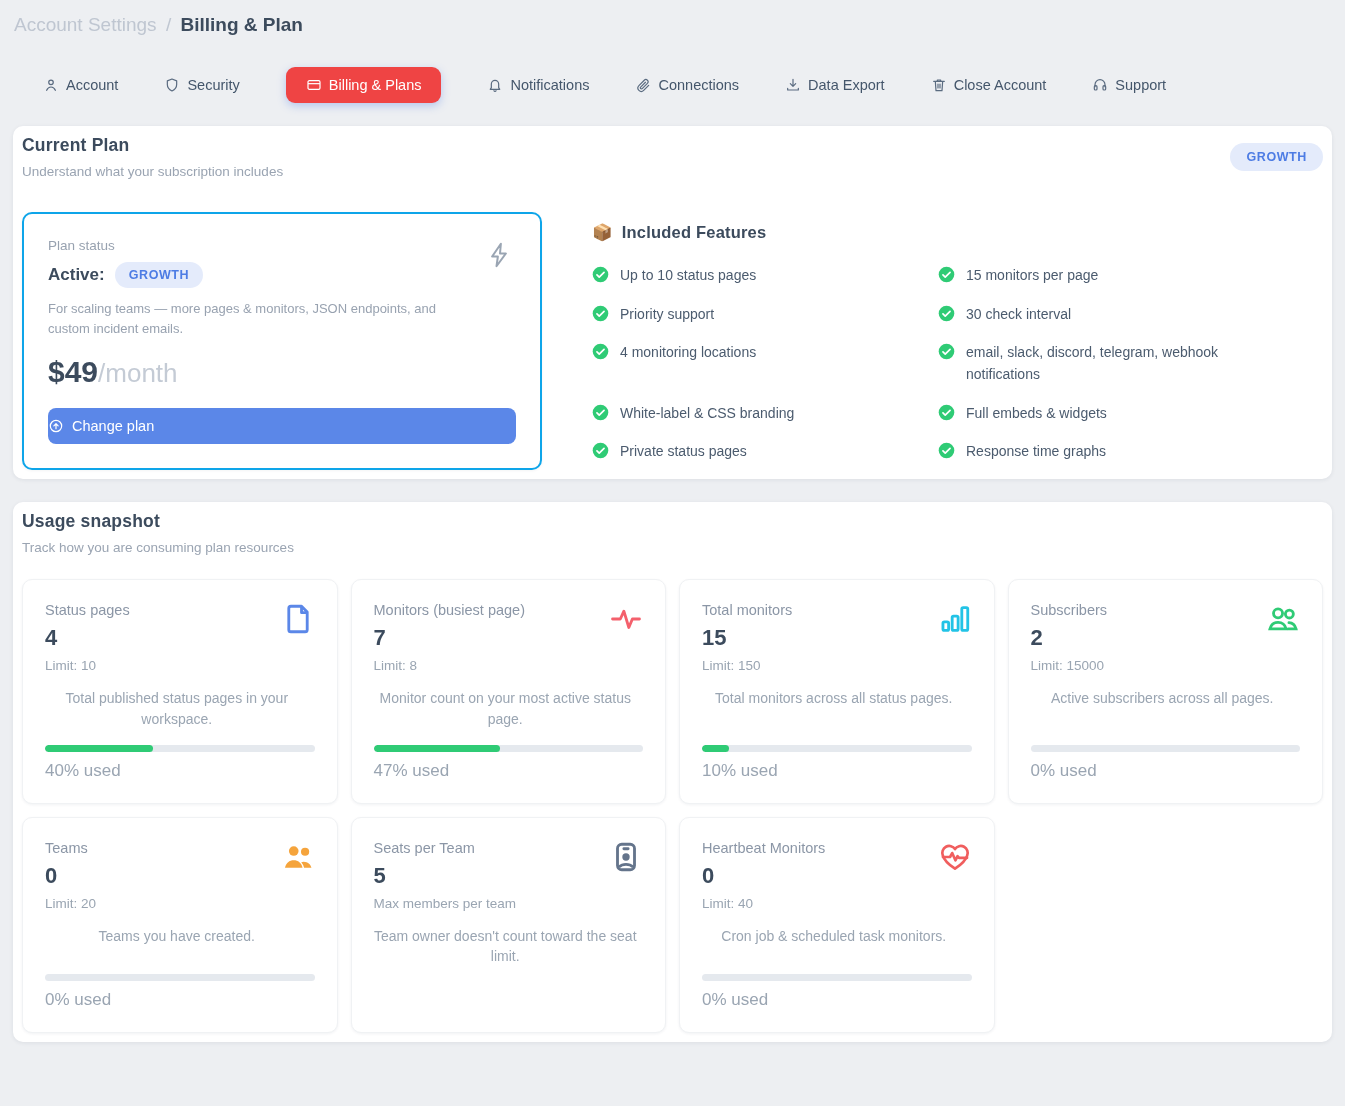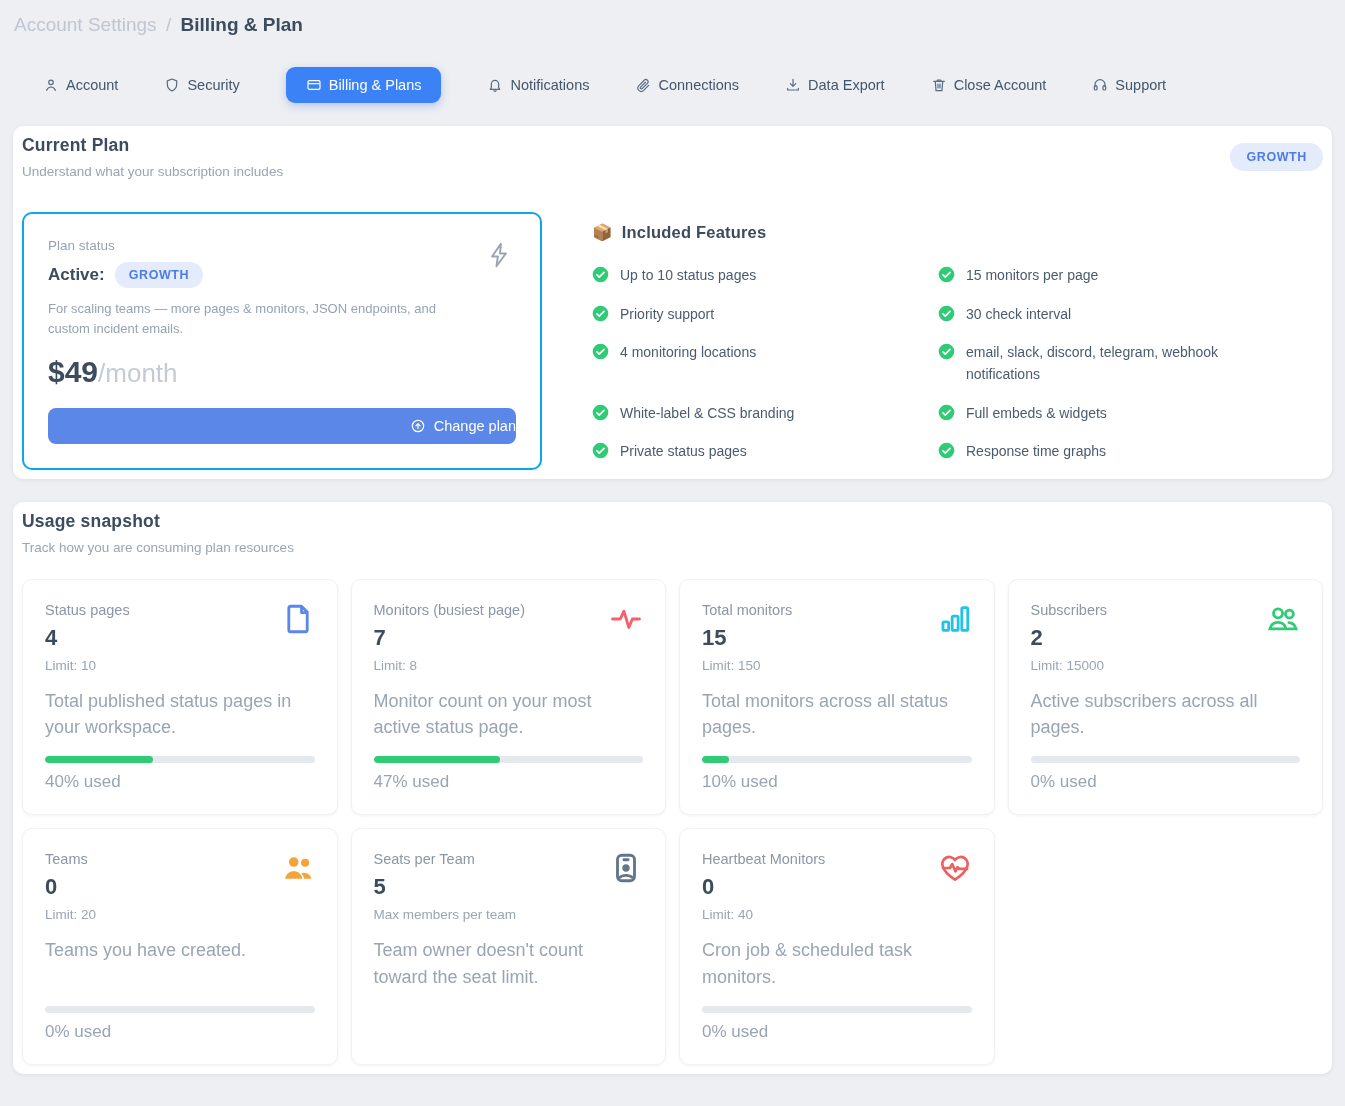--- a/index.html
+++ b/index.html
@@ -10,21 +10,21 @@
   .breadcrumb { padding:2px 1px 0 1px; font-size:19px; }
   .bc-root { color:#bfc6d1; font-weight:400; }
   .bc-sep  { color:#bfc6d1; font-weight:400; margin:0 4px; }
   .bc-cur  { color:#3c4b5d; font-weight:700; }
 
   
   .tabs { display:flex; align-items:center; gap:46px; margin:31px 0 0 30px; }
   .tab { display:flex; align-items:center; gap:7px; background:none; border:none; cursor:pointer;
          font-family:inherit; font-size:14.5px; color:#44566b; padding:0; white-space:nowrap; }
   .tab svg { width:16px; height:16px; stroke:#5a6b80; }
-  .tab.active { background:#3b82f6; color:#fff; border-radius:9px; padding:10px 20px;
+  .tab.active { background:#ef4444; color:#fff; border-radius:9px; padding:10px 20px;
                 box-shadow:0 3px 8px rgba(91,135,232,.38); }
   .tab.active svg { stroke:#fff; }
 
   
   .section { background:#fff; border-radius:10px; box-shadow:0 1px 4px rgba(24,39,60,.08);
              margin-top:23px; padding:9px; }
   .section-head { display:flex; align-items:center; justify-content:space-between; }
   .section-title { font-size:17.5px; font-weight:700; color:#3c4b5d; letter-spacing:.2px; }
   .section-sub { font-size:13.5px; color:#9aa4b2; margin-top:8px; }
   .plan-pill { background:#e4ebfb; color:#4d7ce4; font-size:12.5px; font-weight:600;
@@ -38,21 +38,21 @@
   .zap svg { width:30px; height:30px; }
   .ps-label { font-size:13.5px; color:#98a2b0; }
   .ps-active-row { display:flex; align-items:center; gap:10px; margin-top:9px; }
   .ps-active { font-size:17px; font-weight:700; color:#3c4b5d; }
   .ps-pill { background:#e4ebfb; color:#4d7ce4; font-size:12.5px; font-weight:600; letter-spacing:.6px;
              border-radius:999px; padding:6px 14px; }
   .ps-desc { font-size:13px; color:#98a2b0; line-height:1.55; margin-top:11px; max-width:410px; }
   .price { margin-top:16px; }
   .price .amount { font-size:30px; font-weight:700; color:#3c4b5d; }
   .price .period { font-size:26px; font-weight:400; color:#c4cbd5; }
-  .change-btn { display:flex; align-items:center; justify-content:flex-end; gap:8px; width:100%; height:36px;
+  .change-btn { display:flex; align-items:center; justify-content:flex-start; gap:8px; width:100%; height:36px;
                 margin-top:19px; background:#5b87e8; color:#fff; border:none; border-radius:8px;
                 font-family:inherit; font-size:14.5px; cursor:pointer; }
   .change-btn svg { width:16px; height:16px; stroke:#fff; }
 
   
   .features { flex:1; padding-top:11px; }
   .features-head { display:flex; align-items:center; gap:9px; font-size:16.5px; font-weight:700;
                    color:#3c4b5d; letter-spacing:.2px; }
   .features-grid { display:grid; grid-template-columns:346px 1fr; column-gap:0; row-gap:17px; margin-top:23px; }
   .feature { display:flex; align-items:flex-start; gap:11px; font-size:14px; color:#4b5b6e; line-height:1.55; }
@@ -63,21 +63,21 @@
   
   .usage-grid { display:grid; grid-template-columns:repeat(4,1fr); gap:13px; margin-top:24px; }
   .ucard { position:relative; background:#fff; border:1px solid #f0f2f4; border-radius:10px;
            box-shadow:0 1px 3px rgba(24,39,60,.06); padding:22px; display:flex; flex-direction:column;
            min-height:216px; }
   .ucard .uicon { position:absolute; top:22px; right:22px; }
   .ucard .uicon svg { width:34px; height:34px; display:block; }
   .u-title { font-size:14.5px; color:#8b96a6; padding-right:50px; }
   .u-value { font-size:22px; font-weight:700; color:#3c4b5d; margin-top:7px; }
   .u-limit { font-size:13.5px; color:#9aa5b2; margin-top:7px; }
-  .u-desc  { font-size:18px; color:#9aa5b2; line-height:1.45; margin-top:15px; padding-right:6px; }
+  .u-desc  { font-size:14px; color:#9aa5b2; line-height:1.45; margin-top:15px; padding-right:6px;text-align:center; }
   .u-progress { margin-top:auto; padding-top:16px; }
   .u-bar { height:7px; border-radius:999px; background:#e5e9ee; overflow:hidden; }
   .u-fill { height:100%; border-radius:999px; background:#2fcb75; }
   .u-percent { font-size:17px; color:#9aa5b2; margin-top:9px; }
 </style>
 </head>
 <body>
 
 <div class="page">
 

